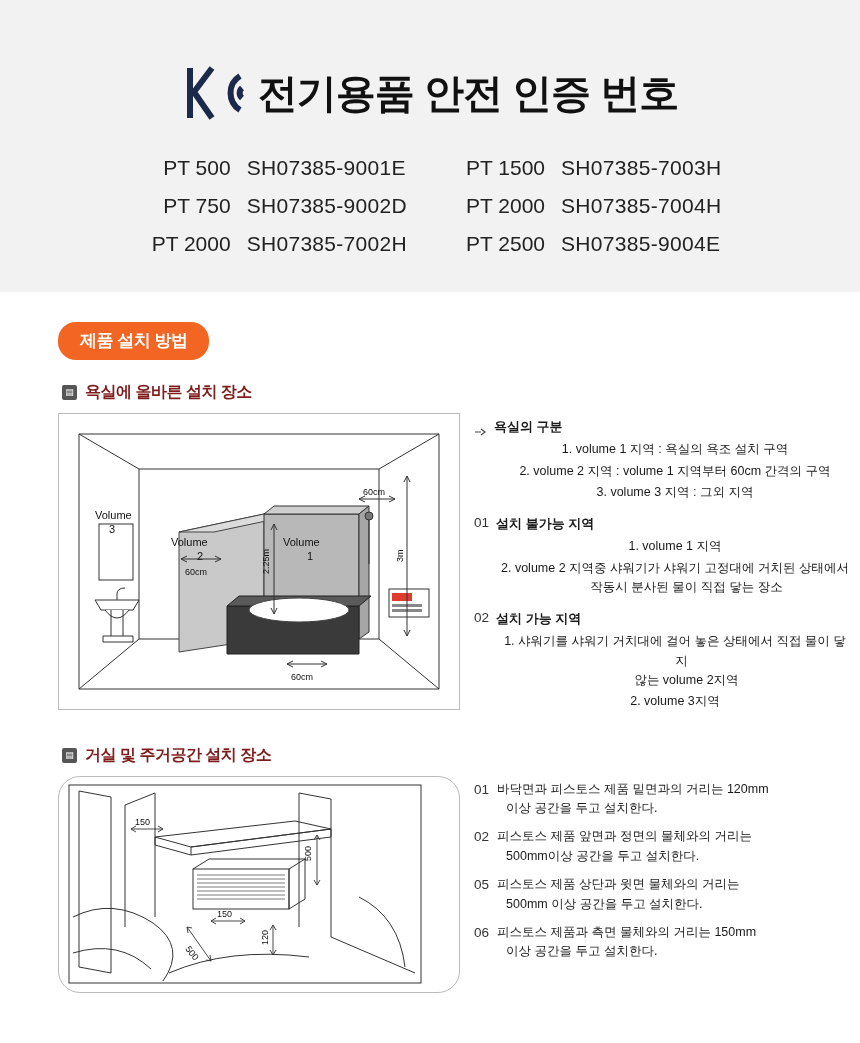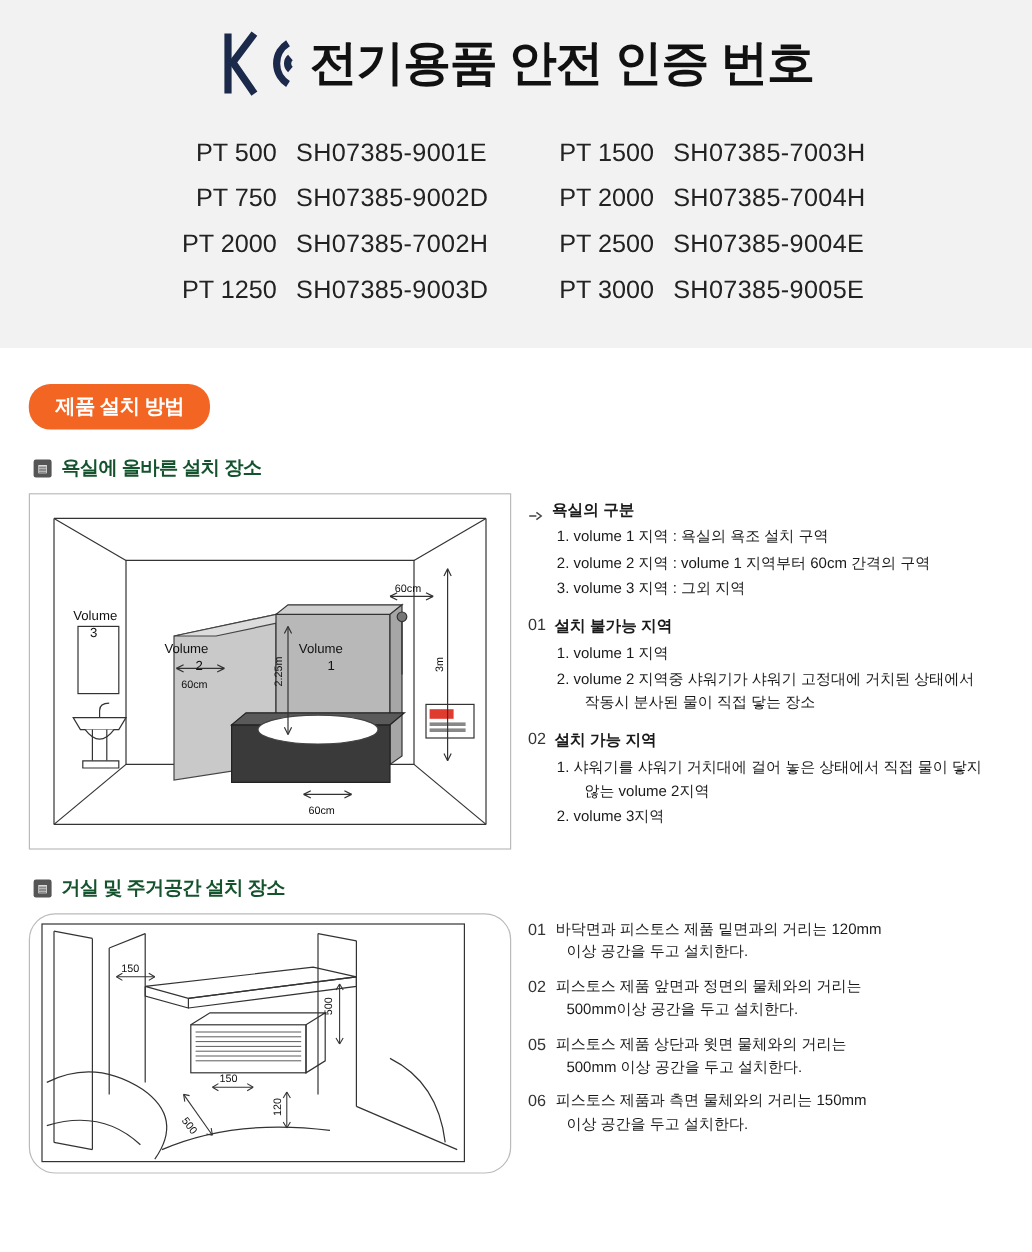--- a/index.html
+++ b/index.html
@@ -13,21 +13,21 @@
     font-family: "Liberation Sans", "DejaVu Sans", sans-serif;
     color: #1a1a1a;
     position: relative;
     overflow: hidden;
   }
 
   
   .cert-block {
     background: #f2f2f2;
     width: 860px;
-    padding-top: 24px;
+    padding-top: 64px;
     padding-bottom: 36px;
     box-sizing: border-box;
   }
   .cert-title-row {
     display: flex;
     align-items: center;
     justify-content: center;
     gap: 12px;
     margin-bottom: 34px;
   }
@@ -69,22 +69,23 @@
     width: 92px;
     text-align: right;
     padding-right: 16px;
   }
   .cert-code {
     letter-spacing: 0.3px;
   }
 
   
   .install-section {
-    padding: 30px 28px 0 24px;
+    padding: 30px 8px 0 24px;
     box-sizing: border-box;
+    margin-left: 34px;
   }
   .section-pill {
     display: inline-block;
     background: #f26522;
     color: #ffffff;
     font-size: 17px;
     font-weight: bold;
     padding: 7px 22px 8px 22px;
     border-radius: 18px;
     letter-spacing: -0.5px;
@@ -104,21 +105,21 @@
     font-size: 9px;
     line-height: 15px;
     text-align: center;
     border-radius: 2px;
     flex: none;
   }
   .sub-head-text {
     font-size: 16px;
     font-weight: bold;
     letter-spacing: -0.5px;
-    color: #14532d;
+    color: #7f1d1d;
   }
 
   .panel-row {
     display: flex;
     gap: 14px;
     align-items: flex-start;
   }
   .fig-box {
     border: 1px solid #bbb;
     background: #fff;
@@ -159,20 +160,21 @@
   }
   .note-items {
     margin: 0;
     padding-left: 24px;
     list-style: none;
   }
   .note-items li {
     margin-bottom: 2px;
     text-indent: -13px;
     padding-left: 13px;
+    text-align: center;
   }
   .note-items li .cont {
     display: block;
     text-indent: 0;
     padding-left: 10px;
   }
   .numbered-row {
     display: flex;
     gap: 8px;
     align-items: flex-start;
@@ -214,42 +216,34 @@
         <span class="cert-code">SH07385-9001E</span>
       </div>
       <div class="cert-row">
         <span class="cert-model">PT 750</span>
         <span class="cert-code">SH07385-9002D</span>
       </div>
       <div class="cert-row">
         <span class="cert-model">PT 2000</span>
         <span class="cert-code">SH07385-7002H</span>
       </div>
-      <div class="cert-row">
-        <span class="cert-model">PT 1250</span>
-        <span class="cert-code">SH07385-9003D</span>
-      </div>
     </div>
 
     <div class="cert-col">
       <div class="cert-row">
         <span class="cert-model">PT 1500</span>
         <span class="cert-code">SH07385-7003H</span>
       </div>
       <div class="cert-row">
         <span class="cert-model">PT 2000</span>
         <span class="cert-code">SH07385-7004H</span>
       </div>
       <div class="cert-row">
         <span class="cert-model">PT 2500</span>
         <span class="cert-code">SH07385-9004E</span>
-      </div>
-      <div class="cert-row">
-        <span class="cert-model">PT 3000</span>
-        <span class="cert-code">SH07385-9005E</span>
       </div>
     </div>
 
   </div>
 </div>
 
 <div class="install-section">
 
   <div class="section-pill">제품 설치 방법</div>
 

